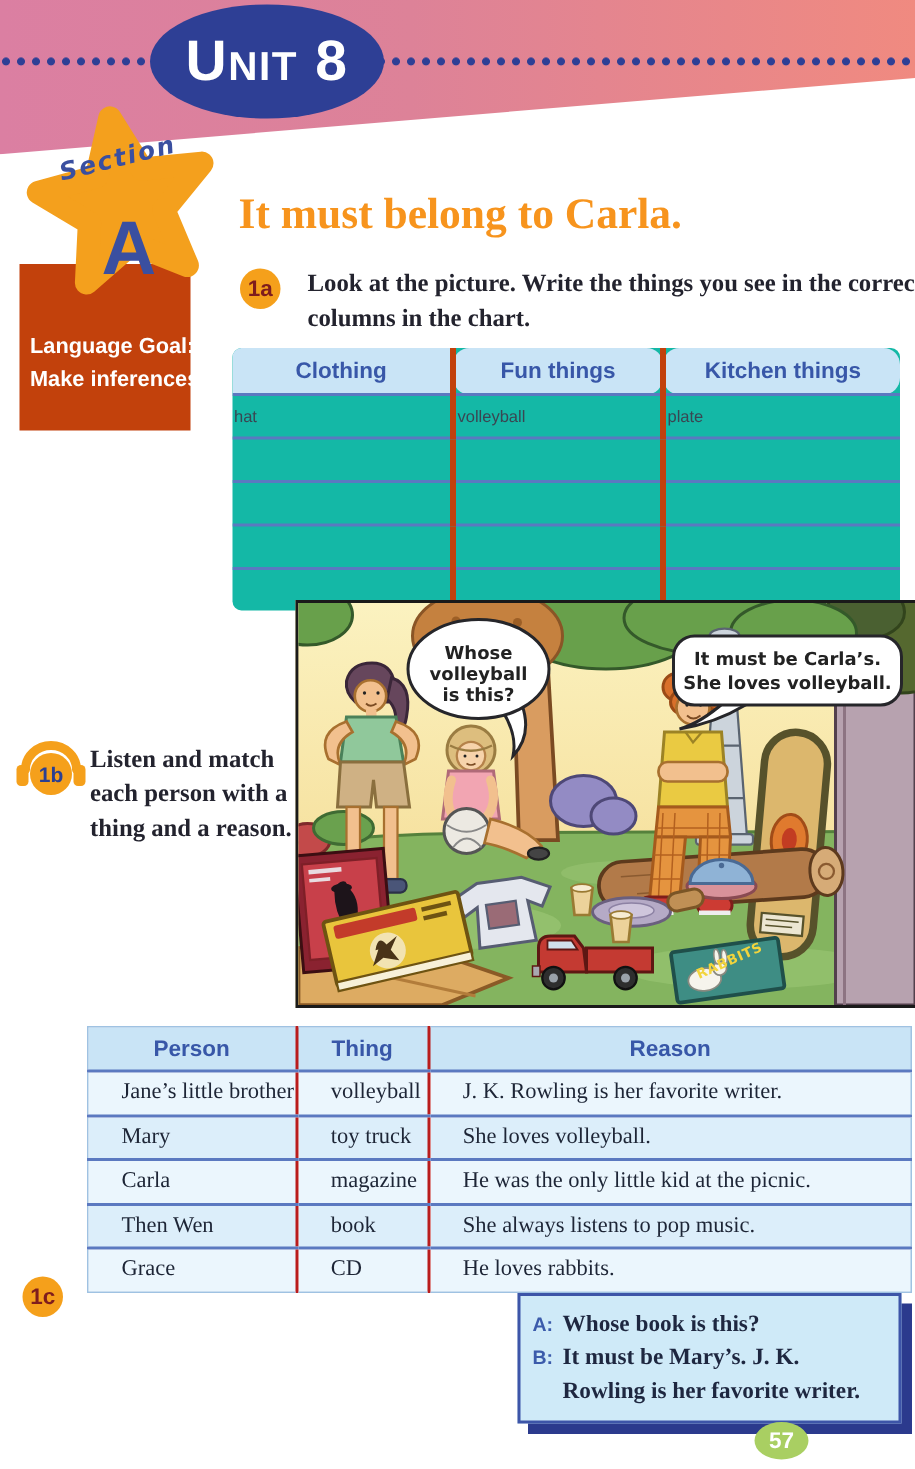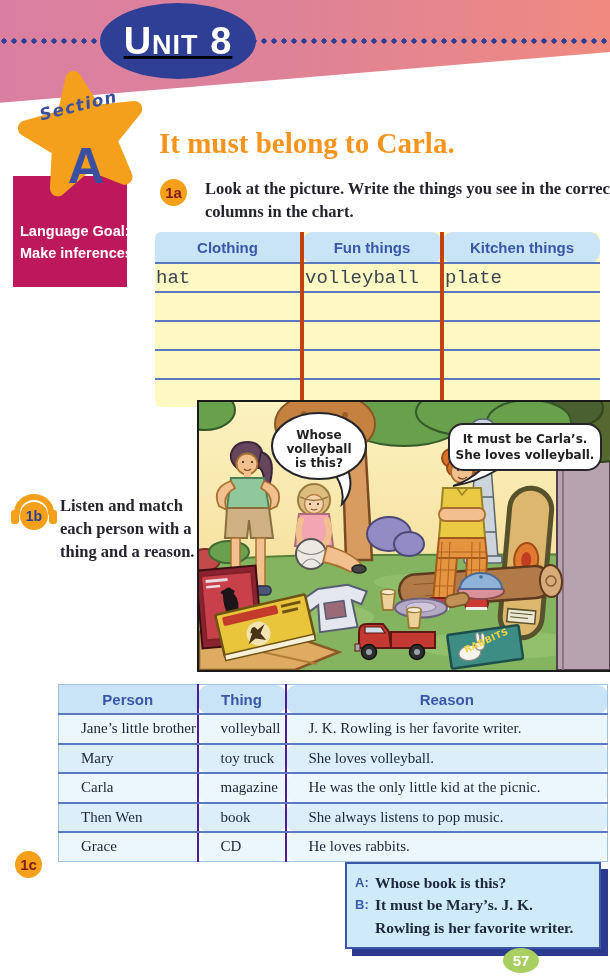--- a/index.html
+++ b/index.html
@@ -7,63 +7,63 @@
         font-family:"Liberation Serif",serif;}
 
   
   .banner{position:absolute;left:0;top:0;width:610px;height:106px;
           background:linear-gradient(90deg,#db7fa2 0%,#dd8298 45%,#f08a80 100%);
           clip-path:polygon(0 0,100% 0,100% 49%,0 97%);z-index:1;}
   .dots{position:absolute;left:0;top:37px;width:610px;height:9px;z-index:2;
         background:radial-gradient(circle at 4px 4px,#2e3f95 2.4px,transparent 2.9px);
         background-size:10px 9px;background-repeat:repeat-x;}
   .unit-badge{position:absolute;left:100px;top:3px;width:156px;height:76px;border-radius:50%;
-              background:#2e3f95;z-index:3;display:flex;align-items:center;justify-content:center;text-decoration:underline;}
+              background:#2e3f95;z-index:3;display:flex;align-items:center;justify-content:center;}
   .unit-badge span{color:#fff;font-family:"Liberation Sans",sans-serif;font-weight:bold;
                    font-size:38px;font-variant:small-caps;letter-spacing:1px;}
 
   
-  .goal-box{position:absolute;left:13px;top:176px;width:114px;height:111px;background:#be185d;
+  .goal-box{position:absolute;left:13px;top:176px;width:114px;height:111px;background:#c2410c;
             z-index:4;color:#fff;font-family:"Liberation Sans",sans-serif;font-weight:bold;
             font-size:14.5px;line-height:1.55;padding:44px 0 0 7px;box-sizing:border-box;white-space:nowrap;}
   .star-wrap{position:absolute;left:12px;top:68px;width:142px;height:142px;z-index:5;}
 
   
   .page-title{position:absolute;left:159px;top:127px;width:440px;color:#f7941d;
               font-weight:bold;font-size:29px;letter-spacing:0;}
   .badge{position:absolute;width:27px;height:27px;border-radius:50%;background:#f5a01b;
          color:#7f1d1d;font-family:"Liberation Sans",sans-serif;font-weight:bold;font-size:15px;
          display:flex;align-items:center;justify-content:center;}
   .instr{position:absolute;color:#23232e;font-weight:bold;font-size:16.5px;line-height:1.38;}
 
   
   .t1a{position:absolute;left:155px;top:232px;width:445px;border-collapse:collapse;
-       table-layout:fixed;background:#fef9c3;border-radius:6px;overflow:hidden;
+       table-layout:fixed;background:#14b8a6;border-radius:6px;overflow:hidden;
        font-family:"Liberation Sans",sans-serif;}
   .t1a th{background:#c9e4f6;color:#3857a8;font-size:15px;font-weight:bold;height:28px;
           border-bottom:2px solid #5b79c0;}
-  .t1a td{height:25px;font-family:Liberation Mono, monospace;font-size:19px;color:#3a4652;
+  .t1a td{height:25px;font-family:Liberation Sans, sans-serif;font-size:11px;color:#3a4652;
           border-bottom:2px solid #5b79c0;}
   .t1a .c2{border-left:4px solid #c2410c;border-radius:11px;}
   .t1a tr:last-child td{border-bottom:none;}
 
   
   .pic{position:absolute;left:197px;top:400px;width:411px;height:268px;border:2px solid #1a1a1a;
        box-sizing:content-box;background:#f8e8a8;}
 
   
   .t1b{position:absolute;left:58px;top:684px;width:549px;border-collapse:collapse;table-layout:fixed;
        border:1px solid #9fc2e2;}
   .t1b th{background:#c9e4f6;color:#3857a8;font-family:"Liberation Sans",sans-serif;font-size:15px;
           font-weight:bold;height:26px;border-bottom:2px solid #5b79c0;}
   .t1b td{height:25.5px;font-size:15px;color:#1d2536;padding-left:22px;white-space:nowrap;
           border-bottom:2px solid #5b79c0;overflow:hidden;}
   .t1b tr:nth-child(odd) td{background:#dceefa;}
   .t1b tr:nth-child(even) td{background:#ebf6fd;}
-  .t1b .c2{border-left:2px solid #4c1d95;border-radius:11px;}
+  .t1b .c2{border-left:2px solid #b91c1c;}
   .t1b tr:last-child td{border-bottom:none;}
 
   
   .dialog{position:absolute;left:345px;top:862px;width:256px;background:#cfeaf8;
           border:2px solid #3d55a8;box-shadow:7px 7px 0 #2b3a8d;box-sizing:border-box;
           padding:8px 8px 8px 8px;}
   .dline{display:flex;color:#1e2740;font-size:15.5px;font-weight:bold;line-height:1.45;}
   .dline .spk{flex:0 0 20px;color:#3b5bab;font-family:"Liberation Sans",sans-serif;
               font-weight:bold;font-size:13px;padding-top:2px;}
   .dline .txt{flex:1;}

